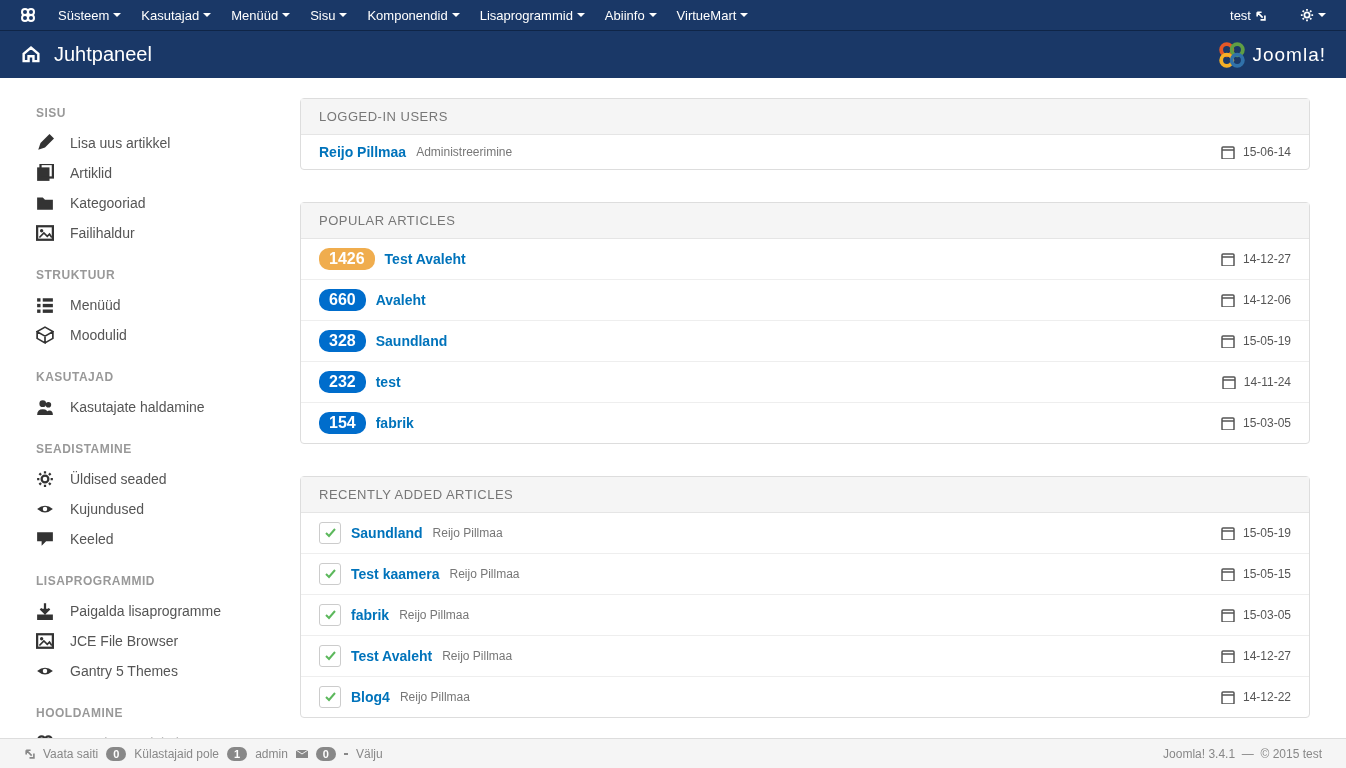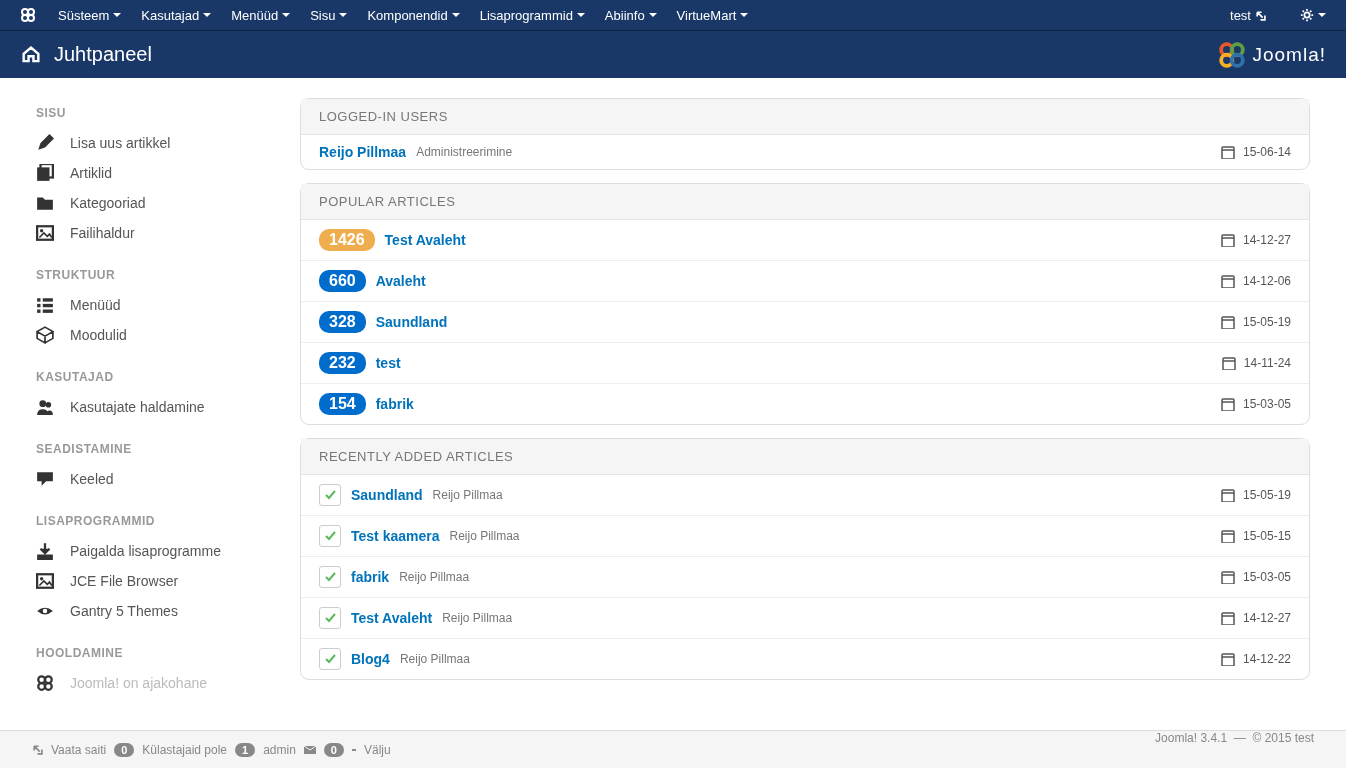--- a/index.html
+++ b/index.html
@@ -27,40 +27,40 @@
 .main { flex:1; padding:20px 36px 20px 0; }
 
 
 .sb-heading { color:#999; font-weight:bold; font-size:12px; letter-spacing:.5px; margin-top:20px; margin-bottom:8px; }
 .sb-heading.first { margin-top:8px; }
 .sb-item { display:flex; align-items:center; gap:16px; padding:6px 0; color:#555; cursor:pointer; font-size:14px; }
 .sb-item.disabled { color:#bbb; }
 .sb-icon { width:18px; height:18px; flex-shrink:0; }
 
 
-.panel { border:1px solid #ddd; border-radius:9px; margin-bottom:13px; background:#fff; }
+.panel { border:1px solid #ddd; border-radius:4px; margin-bottom:32px; background:#fff; }
 .panel-hd { background:#f5f5f5; padding:10px 18px; color:#777; font-size:13px; letter-spacing:.5px; border-bottom:1px solid #e5e5e5; }
 .panel-row { display:flex; align-items:center; padding:9px 18px; border-bottom:1px solid #eee; }
 .panel-row:last-child { border-bottom:none; }
 .panel-row .left { flex:1; display:flex; align-items:center; gap:10px; }
 .panel-row .right { display:flex; align-items:center; gap:8px; color:#555; font-size:12px; }
 .link { color:#0073bb; font-weight:bold; font-size:14px; }
 .sub { color:#777; font-size:12px; }
 
 .badge { display:inline-block; min-width:34px; text-align:center; padding:2px 10px; border-radius:10px; color:#fff; font-size:16px; font-weight:bold; }
 .badge.orange { background:#f0ad4e; }
 .badge.blue { background:#006dcc; }
 
 .check-btn { width:22px; height:22px; border:1px solid #ccc; border-radius:3px; background:#fff; display:flex; align-items:center; justify-content:center; }
 .check-btn svg { width:12px; height:12px; }
 
 .cal-icon { width:14px; height:14px; }
 
 
-.footer { position:fixed; bottom:0; left:0; right:0; height:38px; background:#f5f5f5; border-top:1px solid #ddd; display:flex; justify-content:space-between; padding:0 32px; color:#888; font-size:12px; }
+.footer { position:fixed; bottom:0; left:0; right:0; height:30px; background:#f5f5f5; border-top:1px solid #ddd; display:flex; align-items:center; justify-content:space-between; padding:0 24px; color:#888; font-size:12px; }
 .footer-left { display:flex; align-items:center; gap:8px; }
 .footer-badge { background:#888; color:#fff; border-radius:8px; padding:1px 7px; font-size:11px; font-weight:bold; }
 .footer-sep { width:4px; height:2px; background:#888; }
 .footer a { color:#888; }
 </style>
 </head>
 <body>
 
 <svg width="0" height="0" style="position:absolute">
 <defs>
@@ -245,20 +245,32 @@
         <span>Moodulid</span>
       </div>
       <div class="sb-heading">KASUTAJAD</div>
       <div class="sb-item">
         <svg class="sb-icon" viewBox="0 0 16 16" style="color:#333">
           <use href="#i-users"></use>
         </svg>
         <span>Kasutajate haldamine</span>
       </div>
       <div class="sb-heading">SEADISTAMINE</div>
+      <div class="sb-item">
+        <svg class="sb-icon" viewBox="0 0 16 16" style="color:#333">
+          <use href="#i-cog"></use>
+        </svg>
+        <span>Üldised seaded</span>
+      </div>
+      <div class="sb-item">
+        <svg class="sb-icon" viewBox="0 0 16 16" style="color:#333">
+          <use href="#i-eye"></use>
+        </svg>
+        <span>Kujundused</span>
+      </div>
       <div class="sb-item">
         <svg class="sb-icon" viewBox="0 0 16 16" style="color:#333">
           <use href="#i-chat"></use>
         </svg>
         <span>Keeled</span>
       </div>
       <div class="sb-heading">LISAPROGRAMMID</div>
       <div class="sb-item">
         <svg class="sb-icon" viewBox="0 0 16 16" style="color:#333">
           <use href="#i-download"></use>

